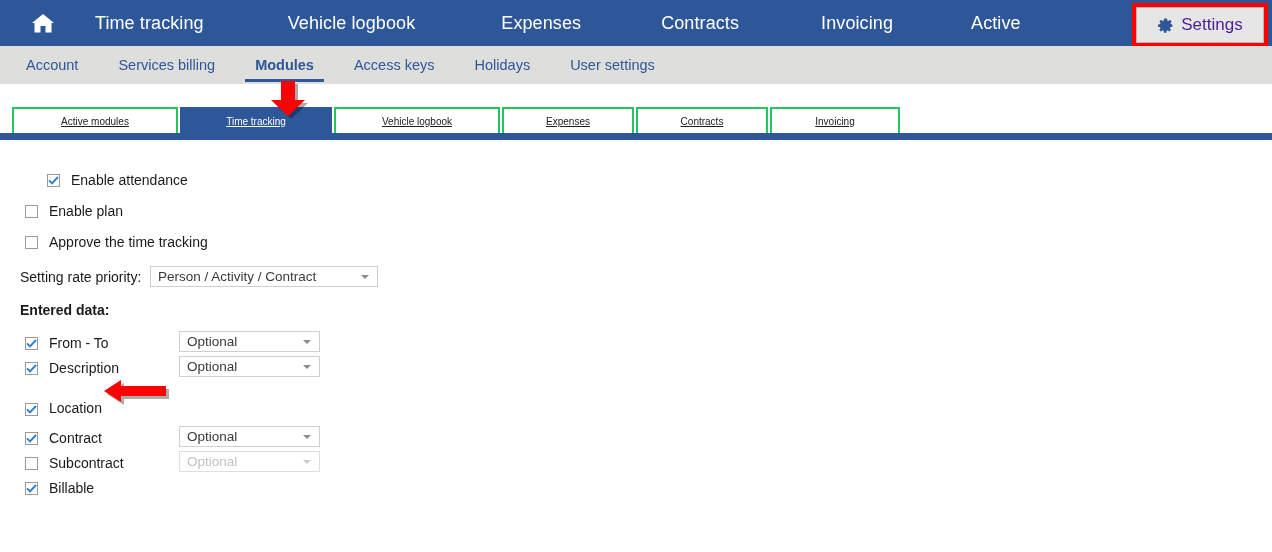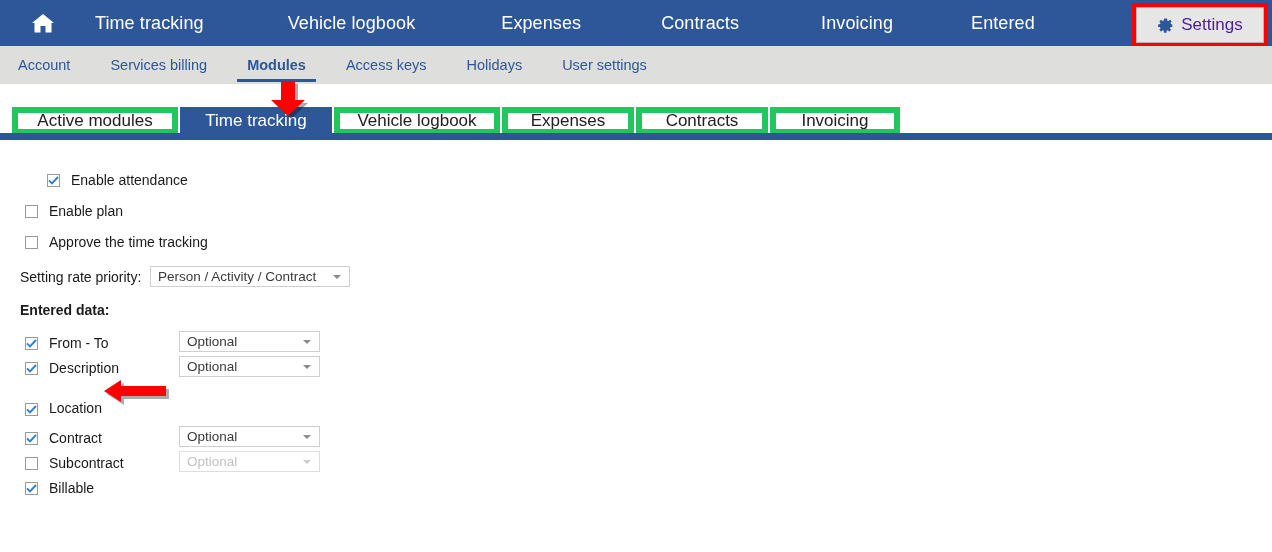--- a/index.html
+++ b/index.html
@@ -60,21 +60,21 @@
     cursor: pointer;
   }
   .gear-icon svg { display: block; }
 
   
   .subnav {
     position: absolute; left: 0; top: 46px;
     width: 1272px; height: 38px;
     background: #dededd;
     display: flex; align-items: center;
-    padding-left: 18px;
+    padding-left: 26px;
   }
   .subnav-item {
     color: #2E5799;
     font-size: 14.5px;
     margin-right: 40px;
     position: relative;
     line-height: 38px;
     cursor: pointer;
     white-space: nowrap;
   }
@@ -92,28 +92,29 @@
     position: absolute; left: 0; top: 84px;
     width: 1272px; height: 56px;
     background: #ffffff;
   }
   .tabs {
     position: absolute; left: 12px; top: 23px;
     display: flex;
   }
   .tab {
     height: 28px;
-    border: 6px solid #22c55e;
+    border: 2px solid #22c55e;
     background: #ffffff;
     color: #202020;
-    font-size: 17px;
+    font-size: 10px;
     display: flex; align-items: center; justify-content: center;
     margin-right: 2px;
     cursor: pointer;
     white-space: nowrap;
+    text-decoration: underline;
   }
   .tab.active {
     background: #2E5799;
     color: #ffffff;
     border-color: #2E5799;
   }
   .tab-w0 { width: 166px; }
   .tab-w1 { width: 152px; }
   .tab-w2 { width: 166px; }
   .tab-w3 { width: 132px; }
@@ -218,21 +219,21 @@
     <div class="topnav-item">Time tracking</div>
     <div class="tn-sp"></div>
     <div class="topnav-item">Vehicle logbook</div>
     <div class="tn-sp2"></div>
     <div class="topnav-item">Expenses</div>
     <div class="tn-sp3"></div>
     <div class="topnav-item">Contracts</div>
     <div class="tn-sp4"></div>
     <div class="topnav-item">Invoicing</div>
     <div class="tn-sp5"></div>
-    <div class="topnav-item">Entered</div>
+    <div class="topnav-item">Active</div>
 
     <div class="settings-wrap">
       <div class="settings-btn">
         <span class="gear-icon">
           <svg width="17" height="17" viewBox="0 0 17 17">
             <path fill="#2E5799" d="M8.5 5.6a2.9 2.9 0 1 0 0 5.8 2.9 2.9 0 0 0 0-5.8zm0 4.4a1.5 1.5 0 1 1 0-3 1.5 1.5 0 0 1 0 3z"></path>
             <path fill="#2E5799" d="M15.4 7.3h-1.3a5.7 5.7 0 0 0-.6-1.4l.9-.9a.6.6 0 0 0 0-.85l-1.05-1.05a.6.6 0 0 0-.85 0l-.9.9a5.7 5.7 0 0 0-1.4-.6V2.1a.6.6 0 0 0-.6-.6H7.45a.6.6 0 0 0-.6.6v1.3a5.7 5.7 0 0 0-1.4.6l-.9-.9a.6.6 0 0 0-.85 0L2.65 4.15a.6.6 0 0 0 0 .85l.9.9a5.7 5.7 0 0 0-.6 1.4H1.65a.6.6 0 0 0-.6.6v1.5c0 .33.27.6.6.6h1.3c.14.49.34.96.6 1.4l-.9.9a.6.6 0 0 0 0 .85l1.05 1.05a.6.6 0 0 0 .85 0l.9-.9c.44.26.91.46 1.4.6v1.3c0 .33.27.6.6.6h1.5a.6.6 0 0 0 .6-.6v-1.3c.49-.14.96-.34 1.4-.6l.9.9a.6.6 0 0 0 .85 0l1.05-1.05a.6.6 0 0 0 0-.85l-.9-.9c.26-.44.46-.91.6-1.4h1.3a.6.6 0 0 0 .6-.6v-1.5a.6.6 0 0 0-.55-.6z"></path>
           </svg>
         </span>
         <span>Settings</span>
@@ -295,21 +296,21 @@
       <span class="cbox"></span>
       <span class="cblabel">Enable plan</span>
     </div>
 
     <div class="cbrow" style="left:25px; top:92px;">
       <span class="cbox"></span>
       <span class="cblabel">Approve the time tracking</span>
     </div>
 
     <div class="label-static" style="left:20px; top:129px;">Setting rate priority:</div>
-    <div class="ddl" style="left:150px; top:126px; width:200px;">
+    <div class="ddl" style="left:150px; top:126px; width:228px;">
       <span>Person / Activity / Contract</span>
       <span class="caret"></span>
     </div>
 
     <div class="label-static label-bold" style="left:20px; top:162px;">Entered data:</div>
 
     <div class="cbrow" style="left:25px; top:193px;">
       <span class="cbox checked">
         <svg width="11" height="9" viewBox="0 0 11 9">
             <path d="M1 4.4 L4 7.4 L10 1" stroke="#2b7fd4" stroke-width="1.9" fill="none"></path>

